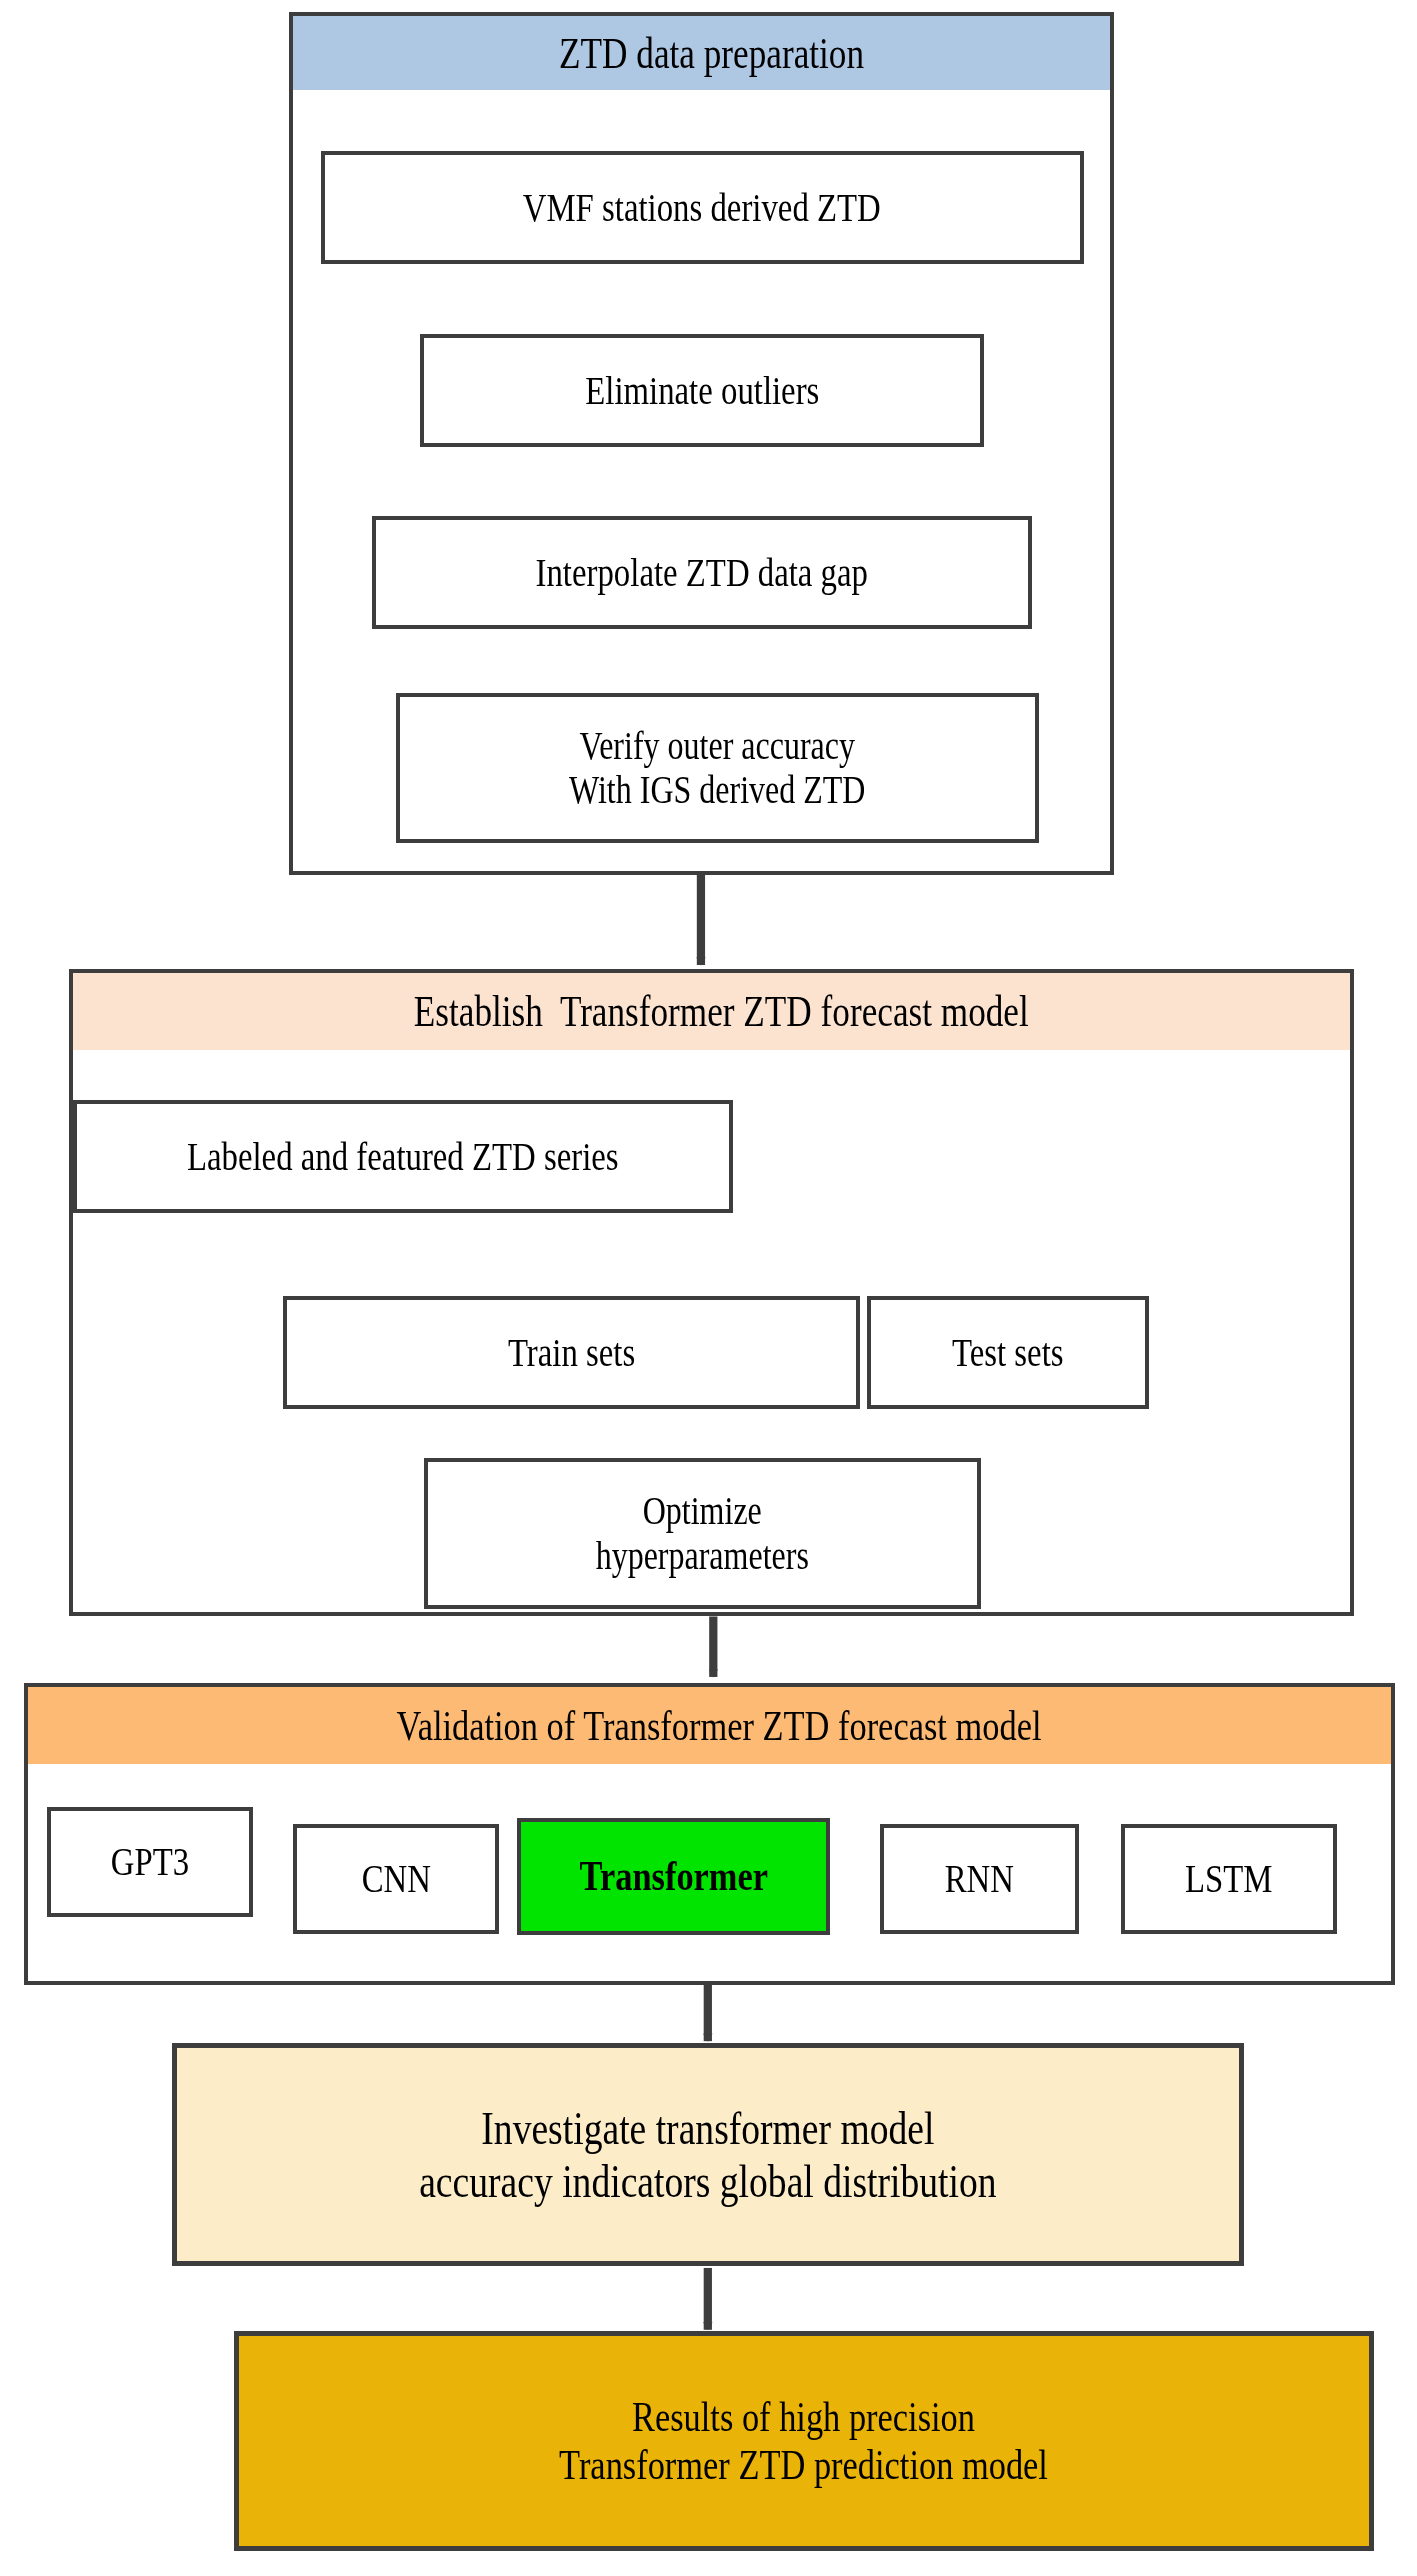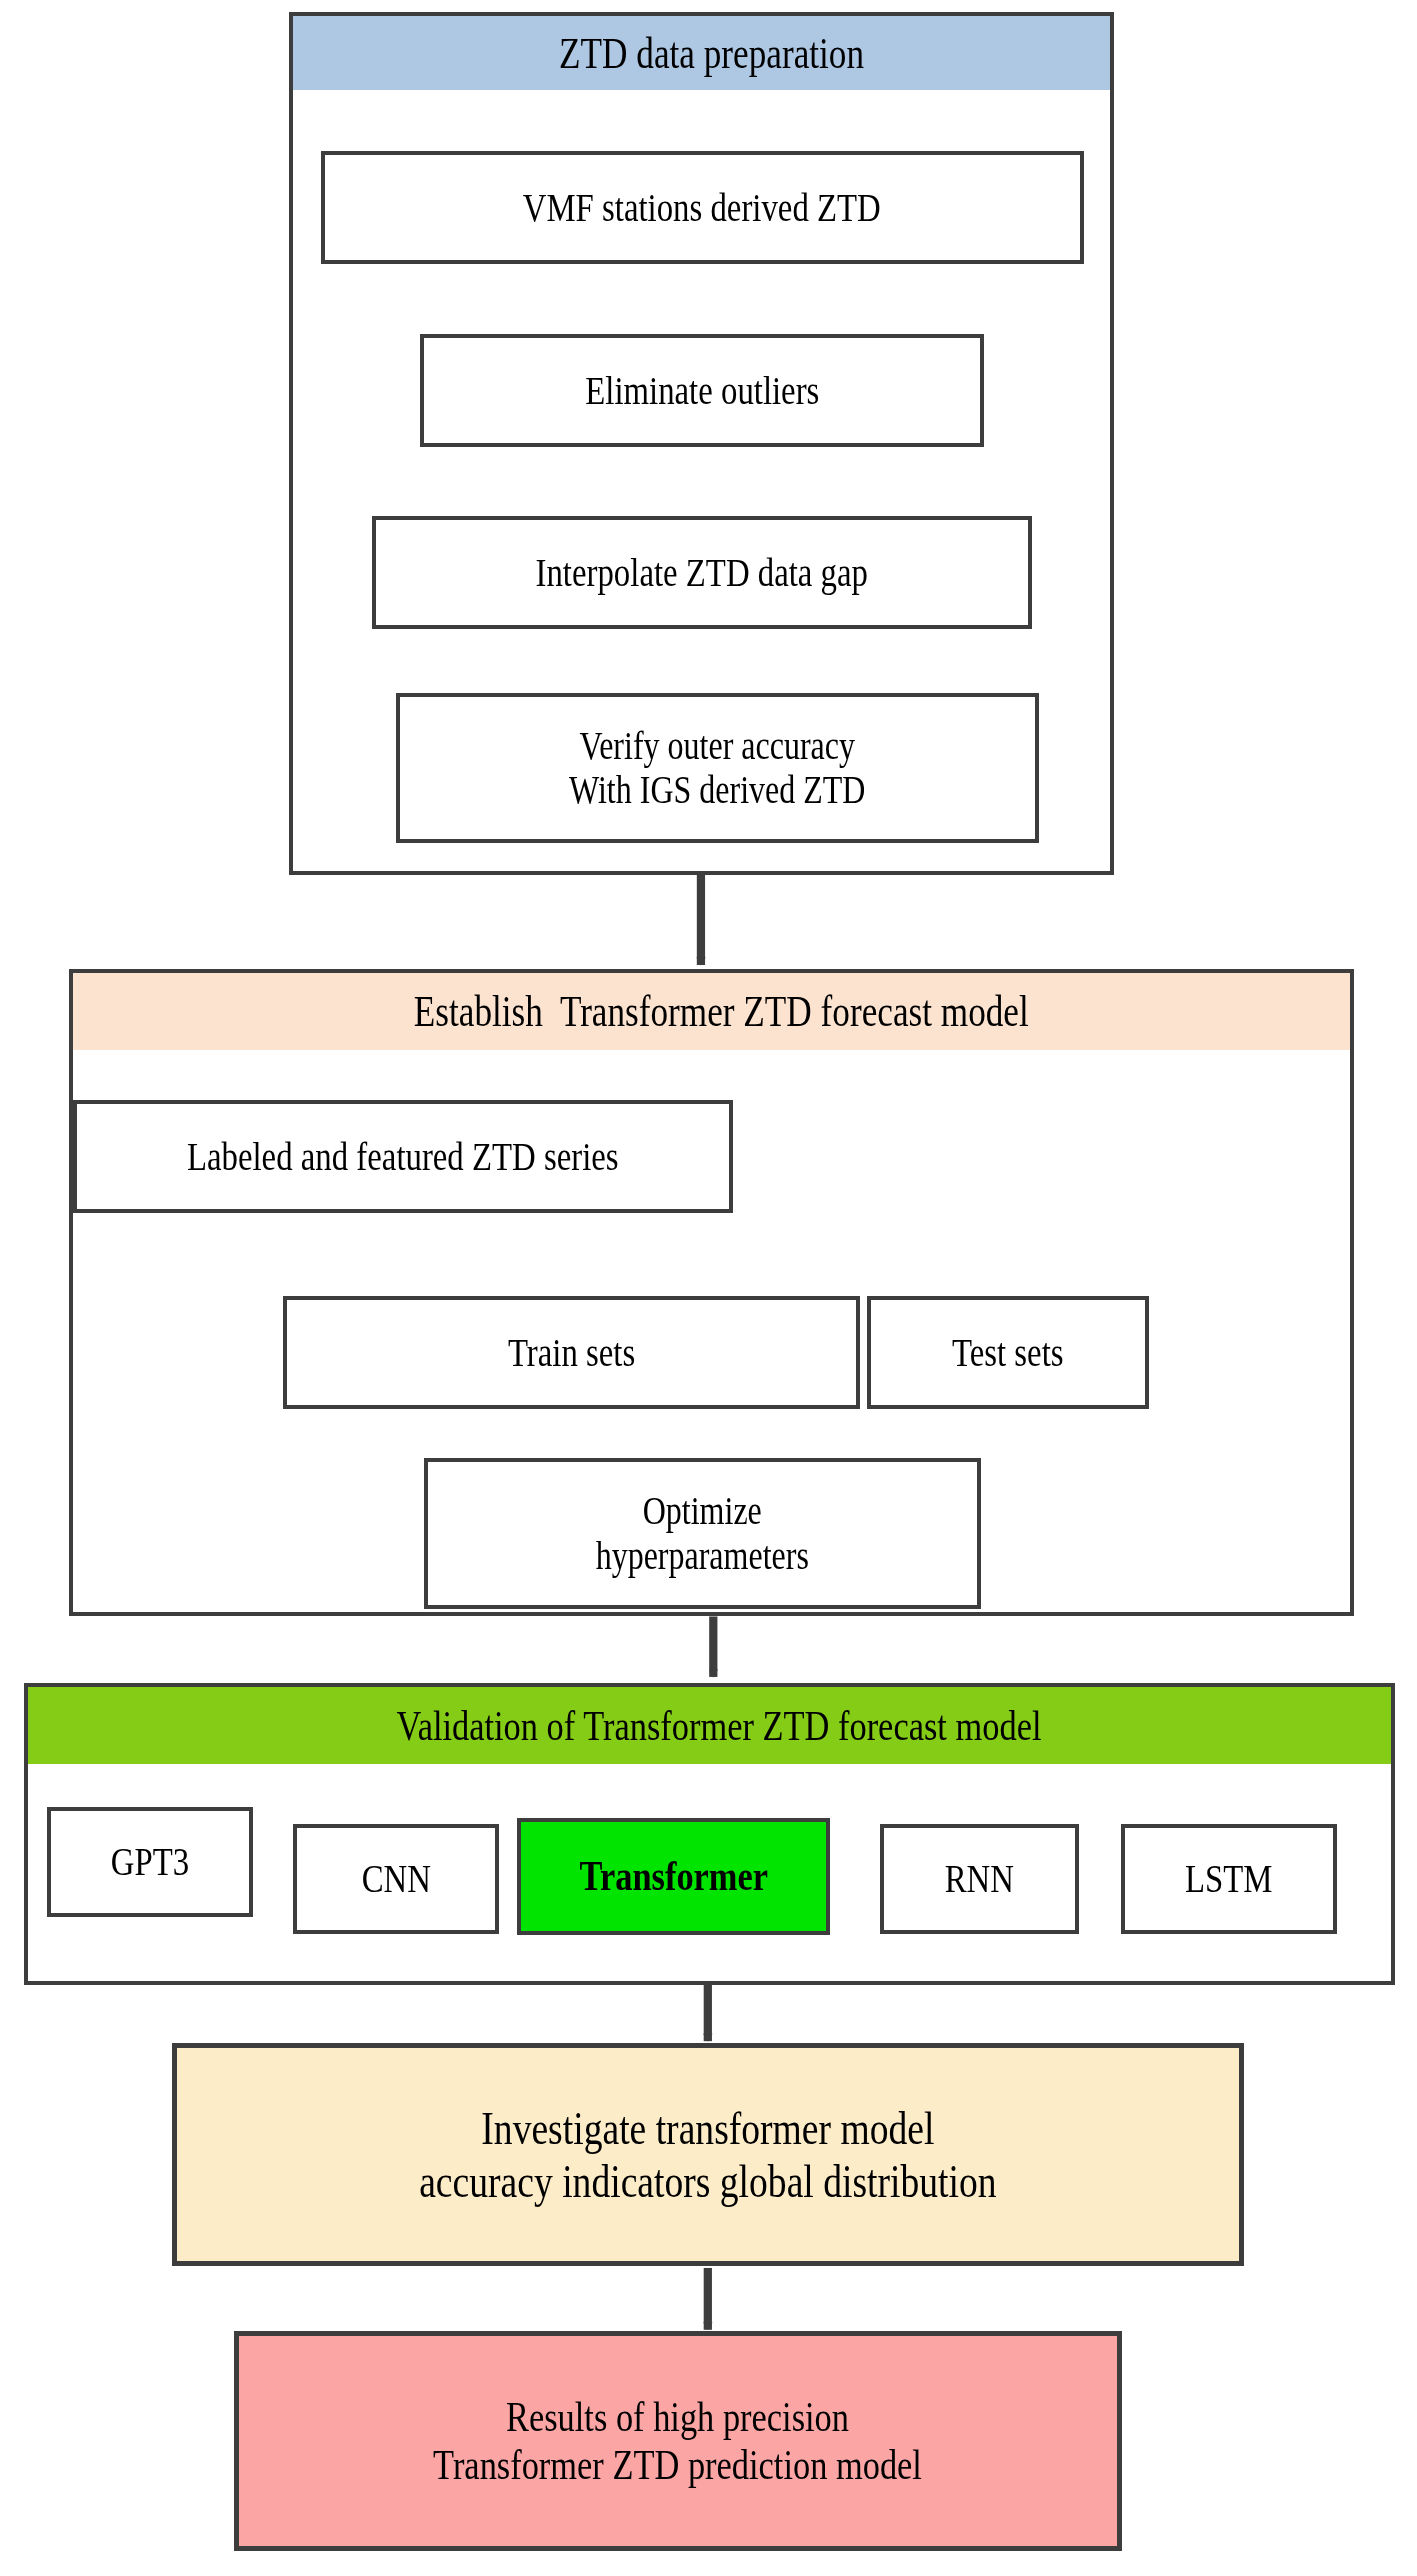--- a/index.html
+++ b/index.html
@@ -158,21 +158,21 @@
   </div>
 
   <div class="abs node" style="left:351px; top:485px; width:557px; height:151px; font-size:40px;">
     <span class="cond ml">Optimize
 hyperparameters</span>
   </div>
 </div>
 
 <div class="abs group" style="left:24px; top:1683px; width:1371px; height:302px;">
 
-  <div class="group-head" style="height:77px; background:#84cc16; font-size:43px;">
+  <div class="group-head" style="height:77px; background:#fdba74; font-size:43px;">
     <span class="cond">Validation of Transformer ZTD forecast model</span>
   </div>
 
   <div class="abs node" style="left:19px; top:120px; width:206px; height:110px; font-size:41px; background:#FFFFFF;">
     <span class="cond">GPT3</span>
   </div>
 
   <div class="abs node" style="left:265px; top:137px; width:206px; height:110px; font-size:41px; background:#FFFFFF;">
     <span class="cond">CNN</span>
   </div>
@@ -189,18 +189,18 @@
     <span class="cond">LSTM</span>
   </div>
 </div>
 
 <div class="abs node" style="left:172px; top:2043px; width:1072px; height:223px; font-size:47px;
             background:#FCECC8; border:5.5px solid #3d3d3d;">
   <span class="cond ml">Investigate transformer model
 accuracy indicators global distribution</span>
 </div>
 
-<div class="abs node" style="left:234px; top:2331px; width:888px; height:220px; font-size:43px;
-            background:#fca5a5; border:5.5px solid #3d3d3d;">
+<div class="abs node" style="left:234px; top:2331px; width:1140px; height:220px; font-size:43px;
+            background:#eab308; border:5.5px solid #3d3d3d;">
   <span class="cond ml">Results of high precision
 Transformer ZTD prediction model</span>
 </div>
 
 
 </body></html>

